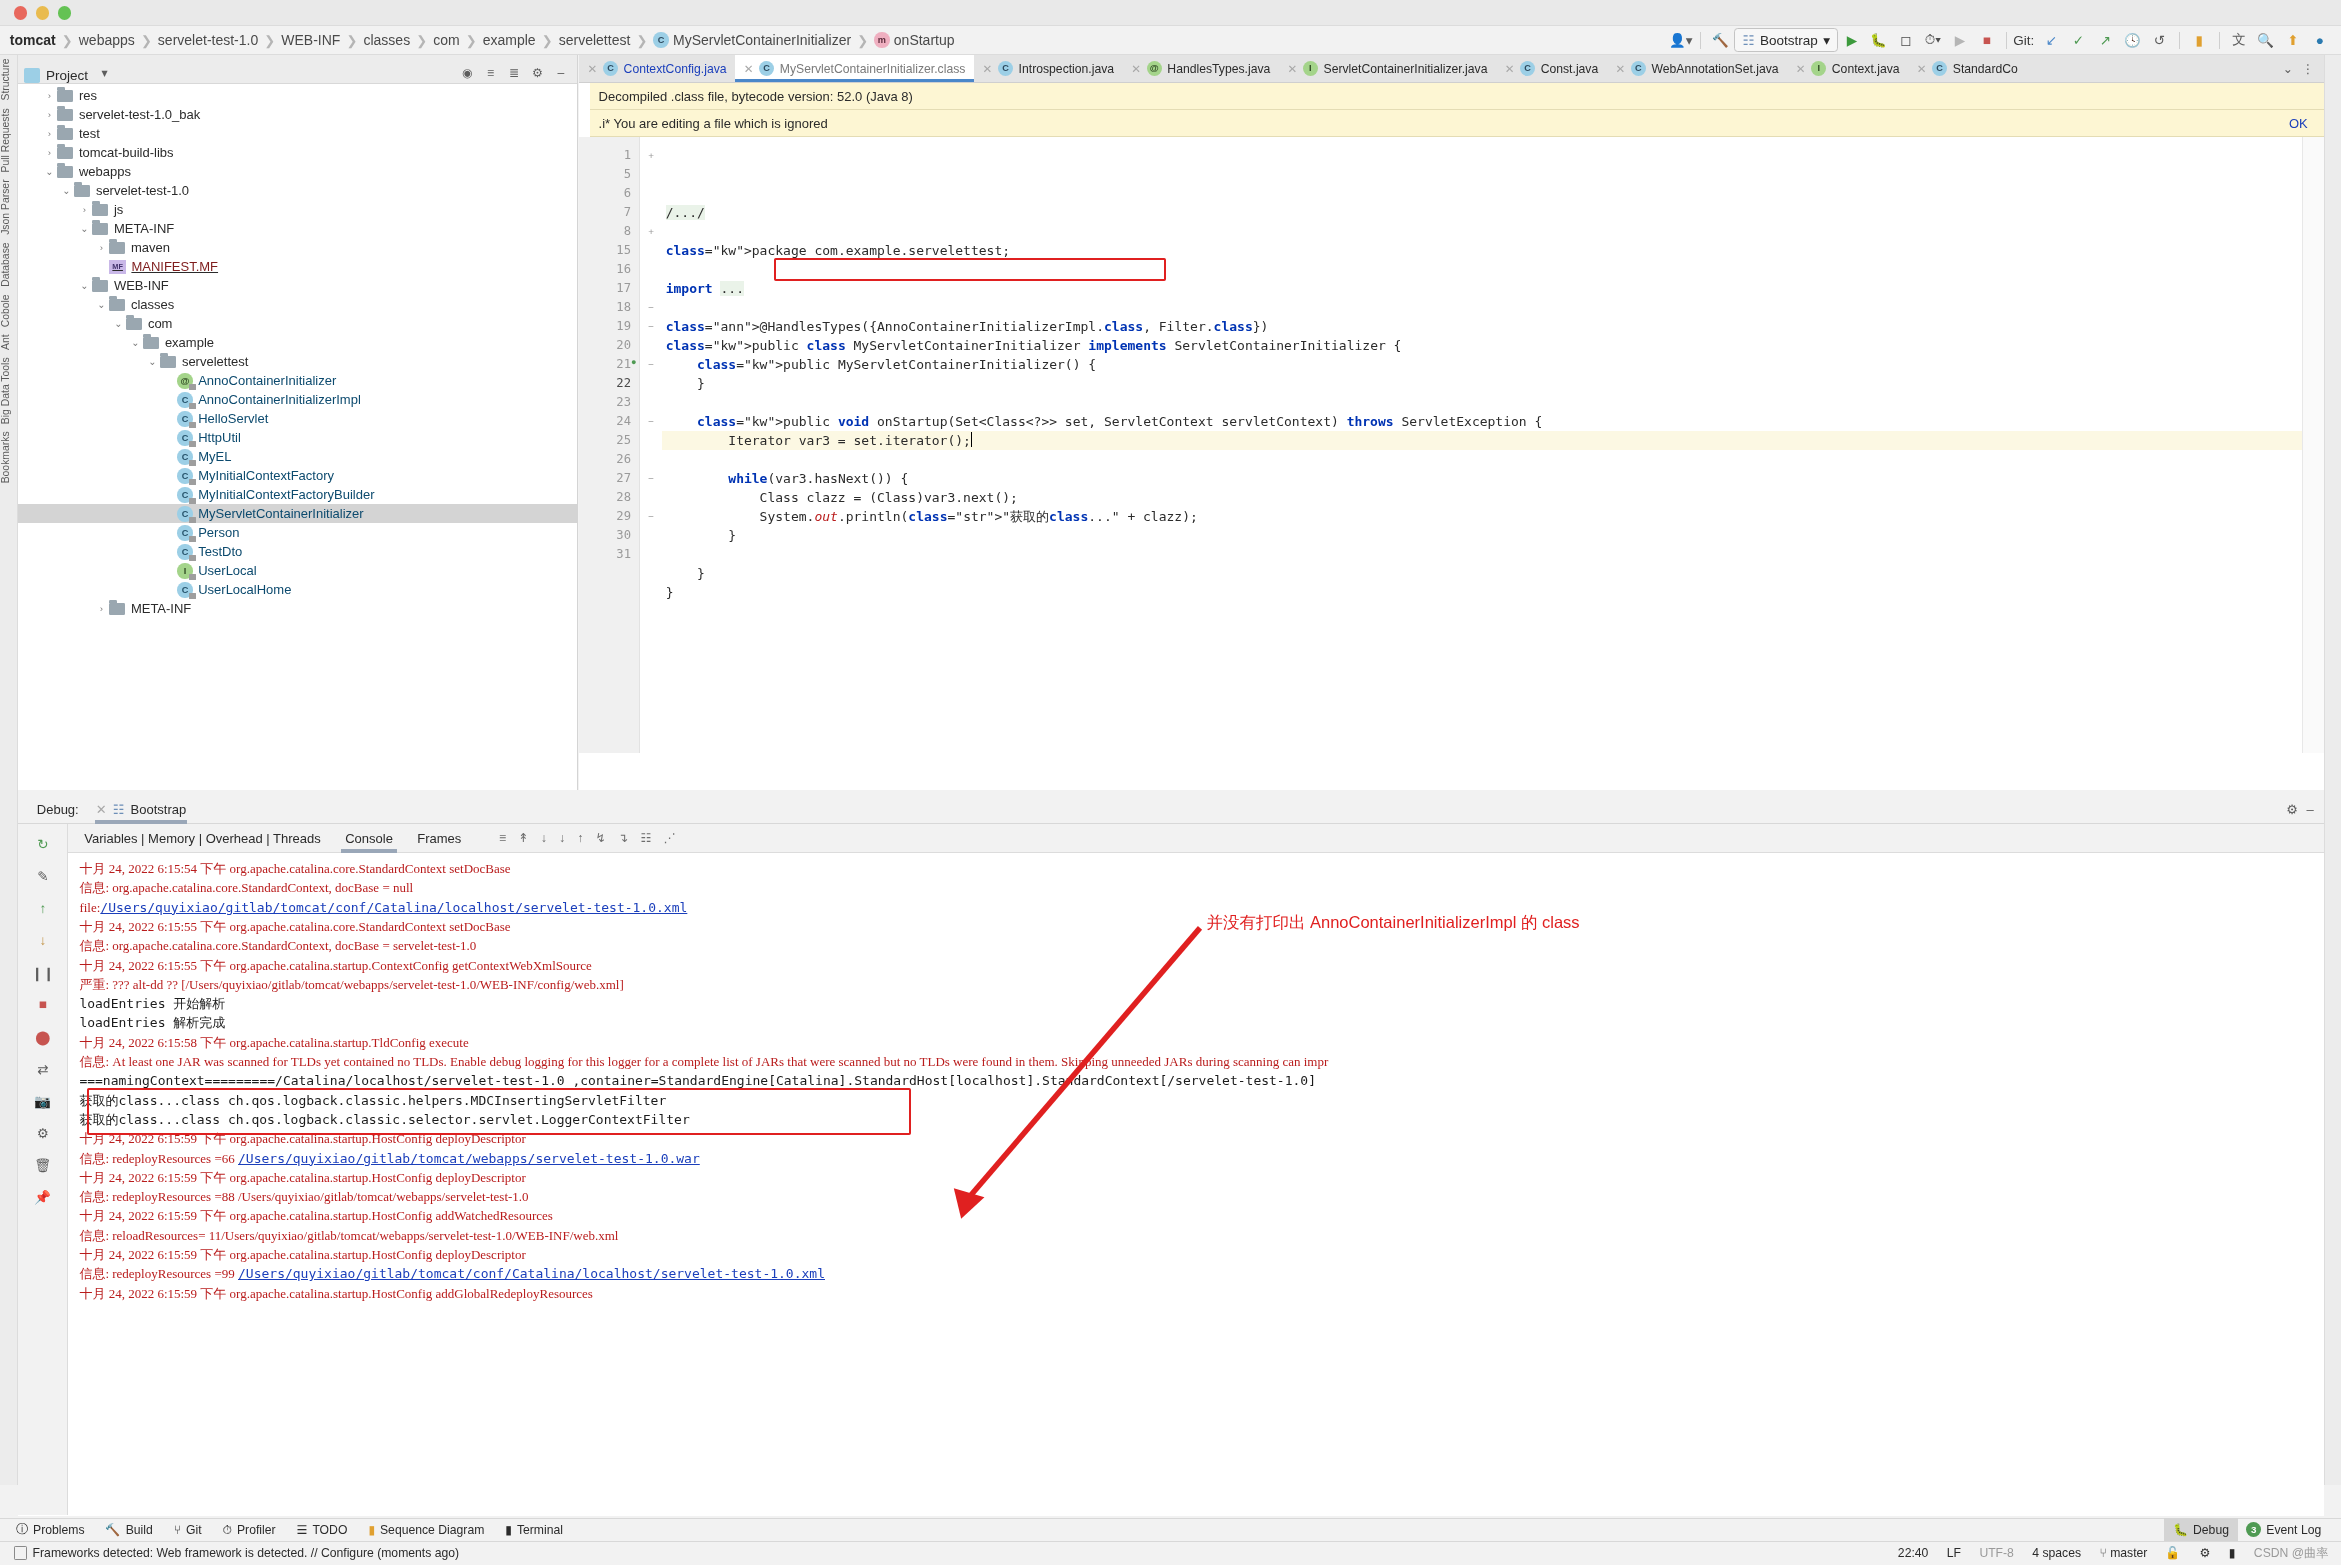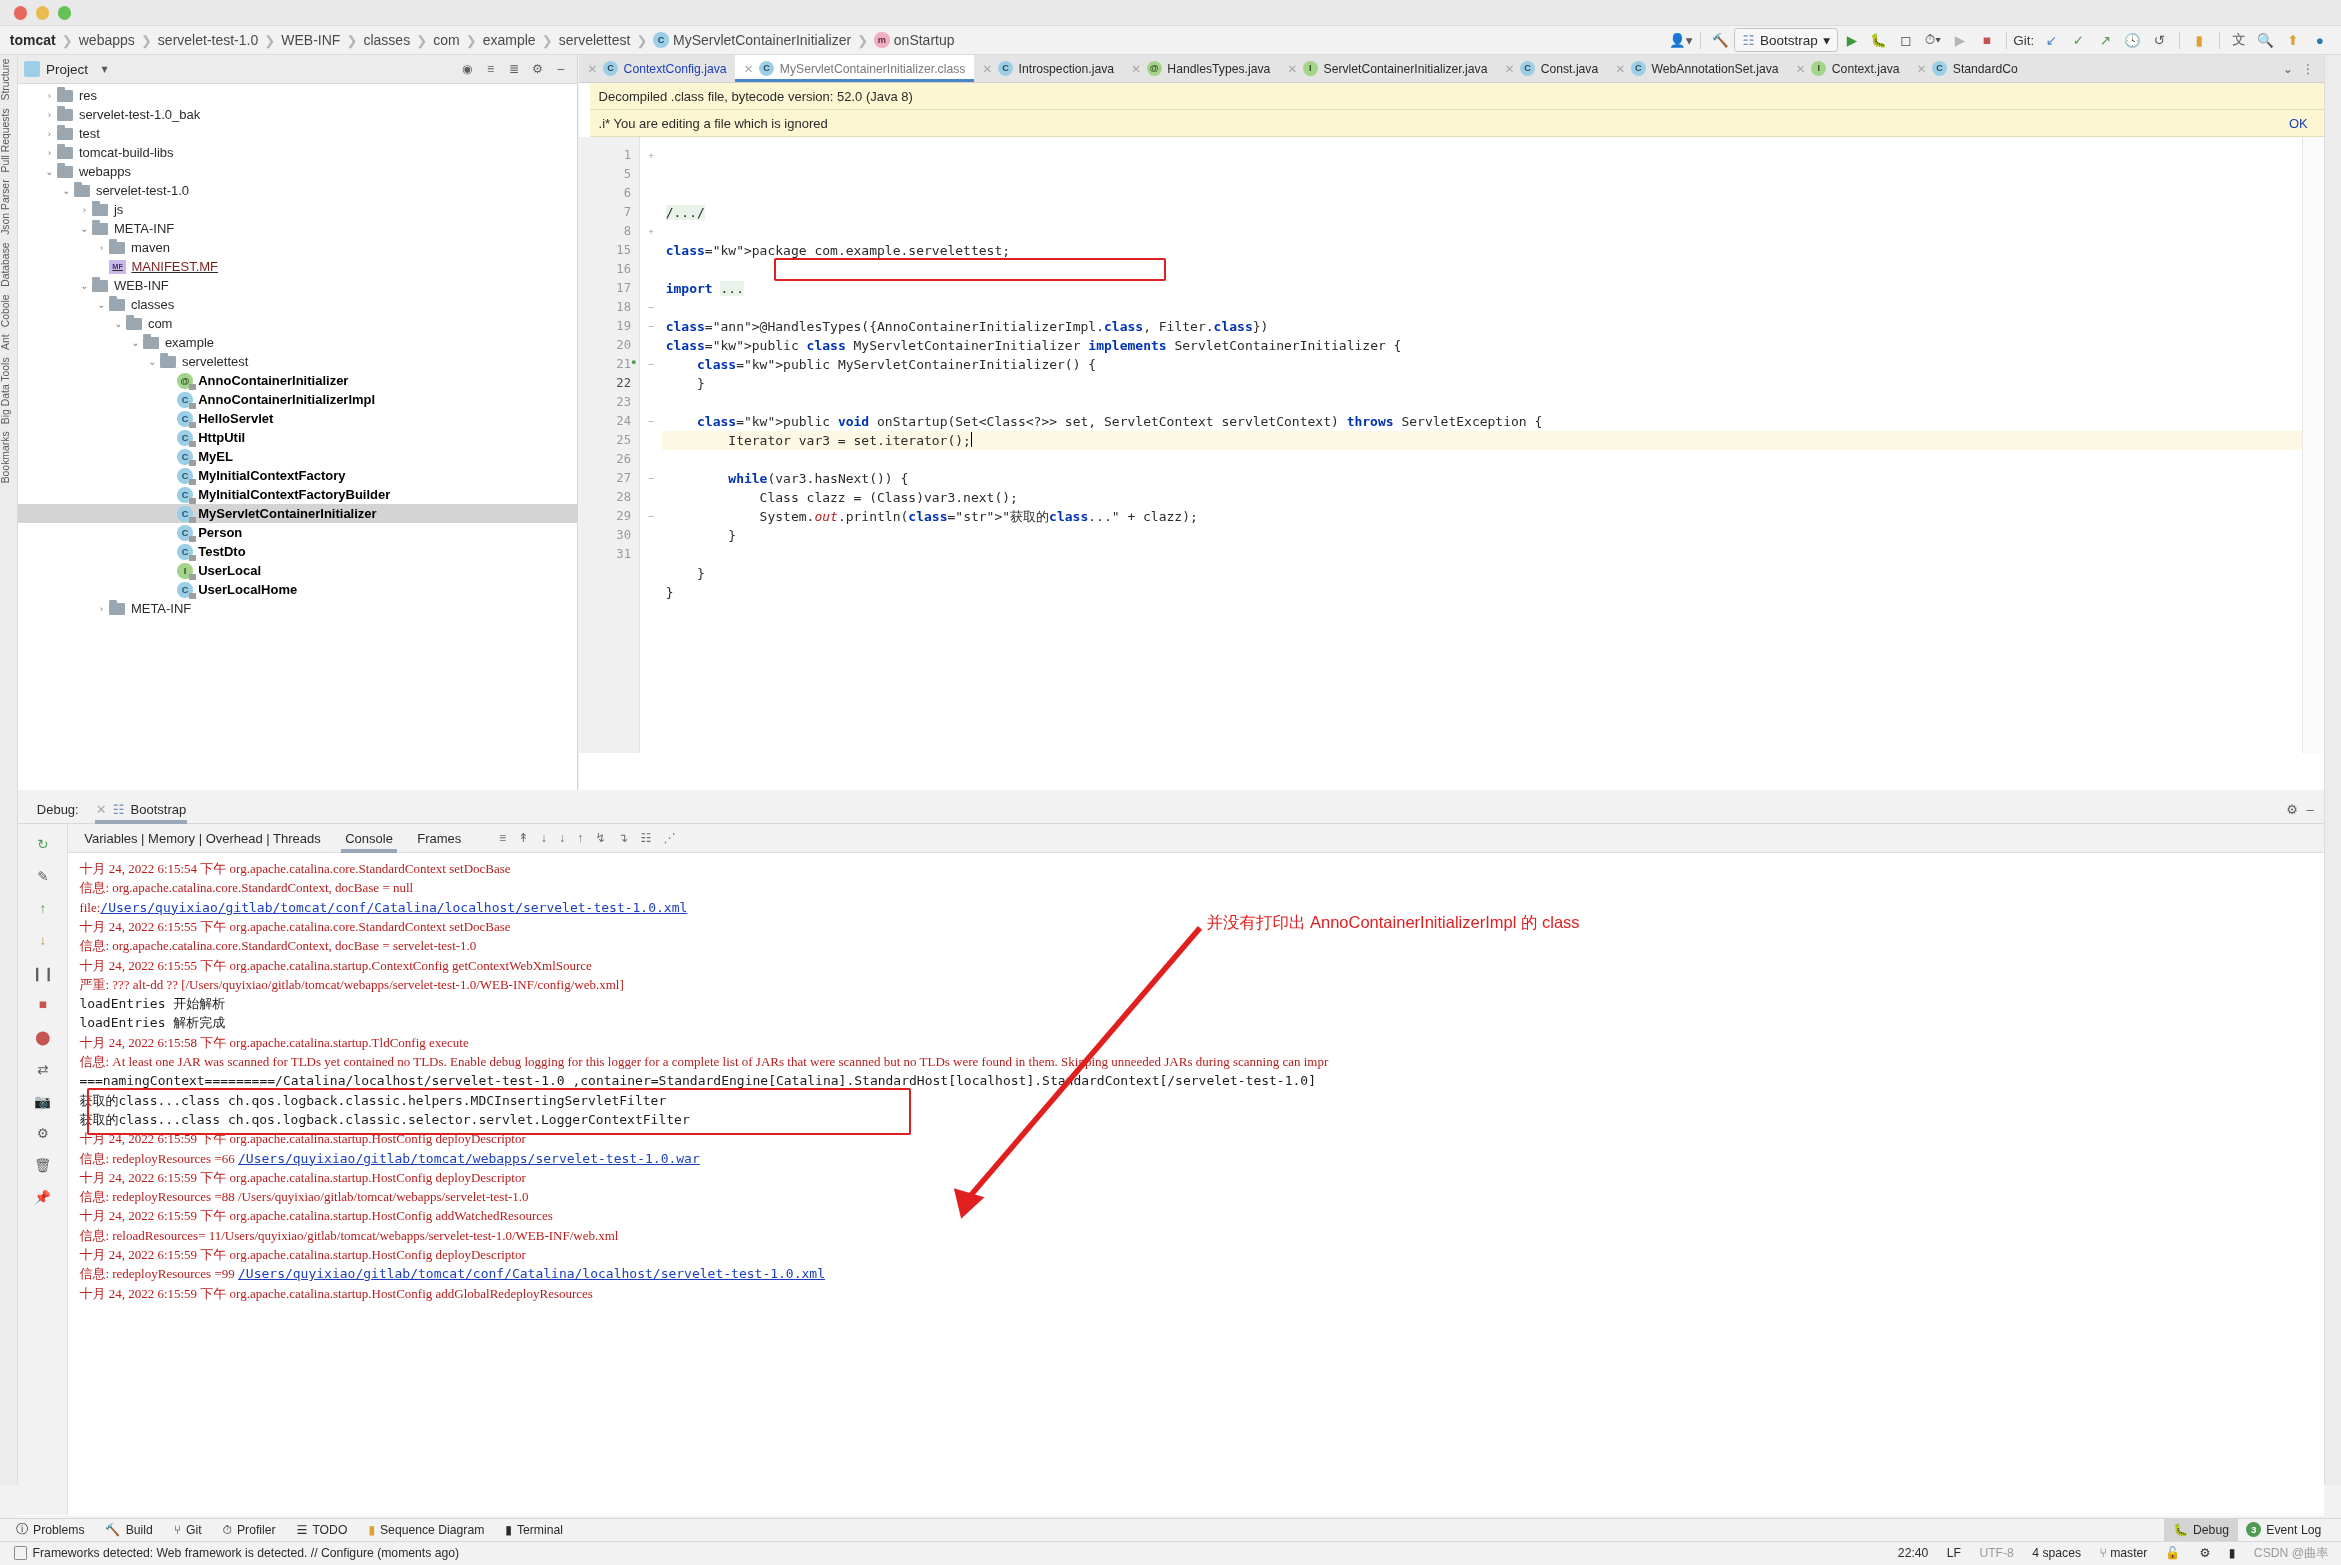--- a/index.html
+++ b/index.html
@@ -74,21 +74,21 @@
     background:#ececec; border-left:0.6px solid #dcdcdc;
   }
 
   
   .project-panel {
     position:absolute; left:18.4px; top:55px; width:560px; height:735px;
     background:#ffffff; border-right:0.6px solid #d4d4d4;
   }
   .project-header {
     height:29px; background:#ececec; border-bottom:0.6px solid #d8d8d8;
-    display:flex; align-items:center; padding:0 6.1px; gap:6.1px;
+    display:flex; align-items:flex-end; padding:0 6.1px; gap:6.1px;
   }
   .ph-title { font-size:13.5px; color:#2b2b2b; }
   .ph-icons { margin-left:auto; display:flex; gap:2.4px; align-items:center; }
   .ph-ic { width:21px;height:21px;display:flex;align-items:center;justify-content:center;
            font-size:12.2px;color:#5d5d5d; }
   .tree { position:absolute; top:29px; left:0; right:0; bottom:0; overflow:hidden;
           padding-top:2.4px; background:#fff; }
   .tnode {
     display:flex; align-items:center; height:19px; font-size:13px; color:#2b2b2b;
     white-space:nowrap; padding-right:3.7px;
@@ -108,21 +108,21 @@
   }
   .fbadge.c{background:#9ccfe6;color:#26536b;}
   .fbadge.i{background:#a4d48a;color:#2f4a23;}
   .fbadge.at{background:#a4d48a;color:#2f4a23;}
   .fbadge.lock:after{
     content:"";position:absolute;right:-3.1px;bottom:-1.8px;width:6.7px;height:5.5px;
     background:#9e9e9e;border-radius:0.6px;border-top:1.8px solid #9e9e9e;
   }
   .mf-icon{width:16.5px;height:13.5px;background:#c9b8e8;flex:0 0 16.5px;margin-right:5.5px;
     font-size:7.3px;color:#40306b;display:flex;align-items:center;justify-content:center;font-weight:bold;}
-  .tlabel.grey{color:#000000;font-weight:bold;}
+  .tlabel.grey{color:#0c4a6e;}
   .tlabel.mf{color:#7f1d1d;}
 
   
   .editor-wrap { position:absolute; left:579px; top:55px; right:18.4px; height:735px; background:#fff; }
   .tabbar {
     height:28px; background:#e4e4e4; display:flex; align-items:stretch;
     border-bottom:0.6px solid #cfcfcf; overflow:hidden;
   }
   .etab {
     display:flex;align-items:center;gap:5.5px;padding:0 8.6px;font-size:12.2px;color:#2b2b2b;

